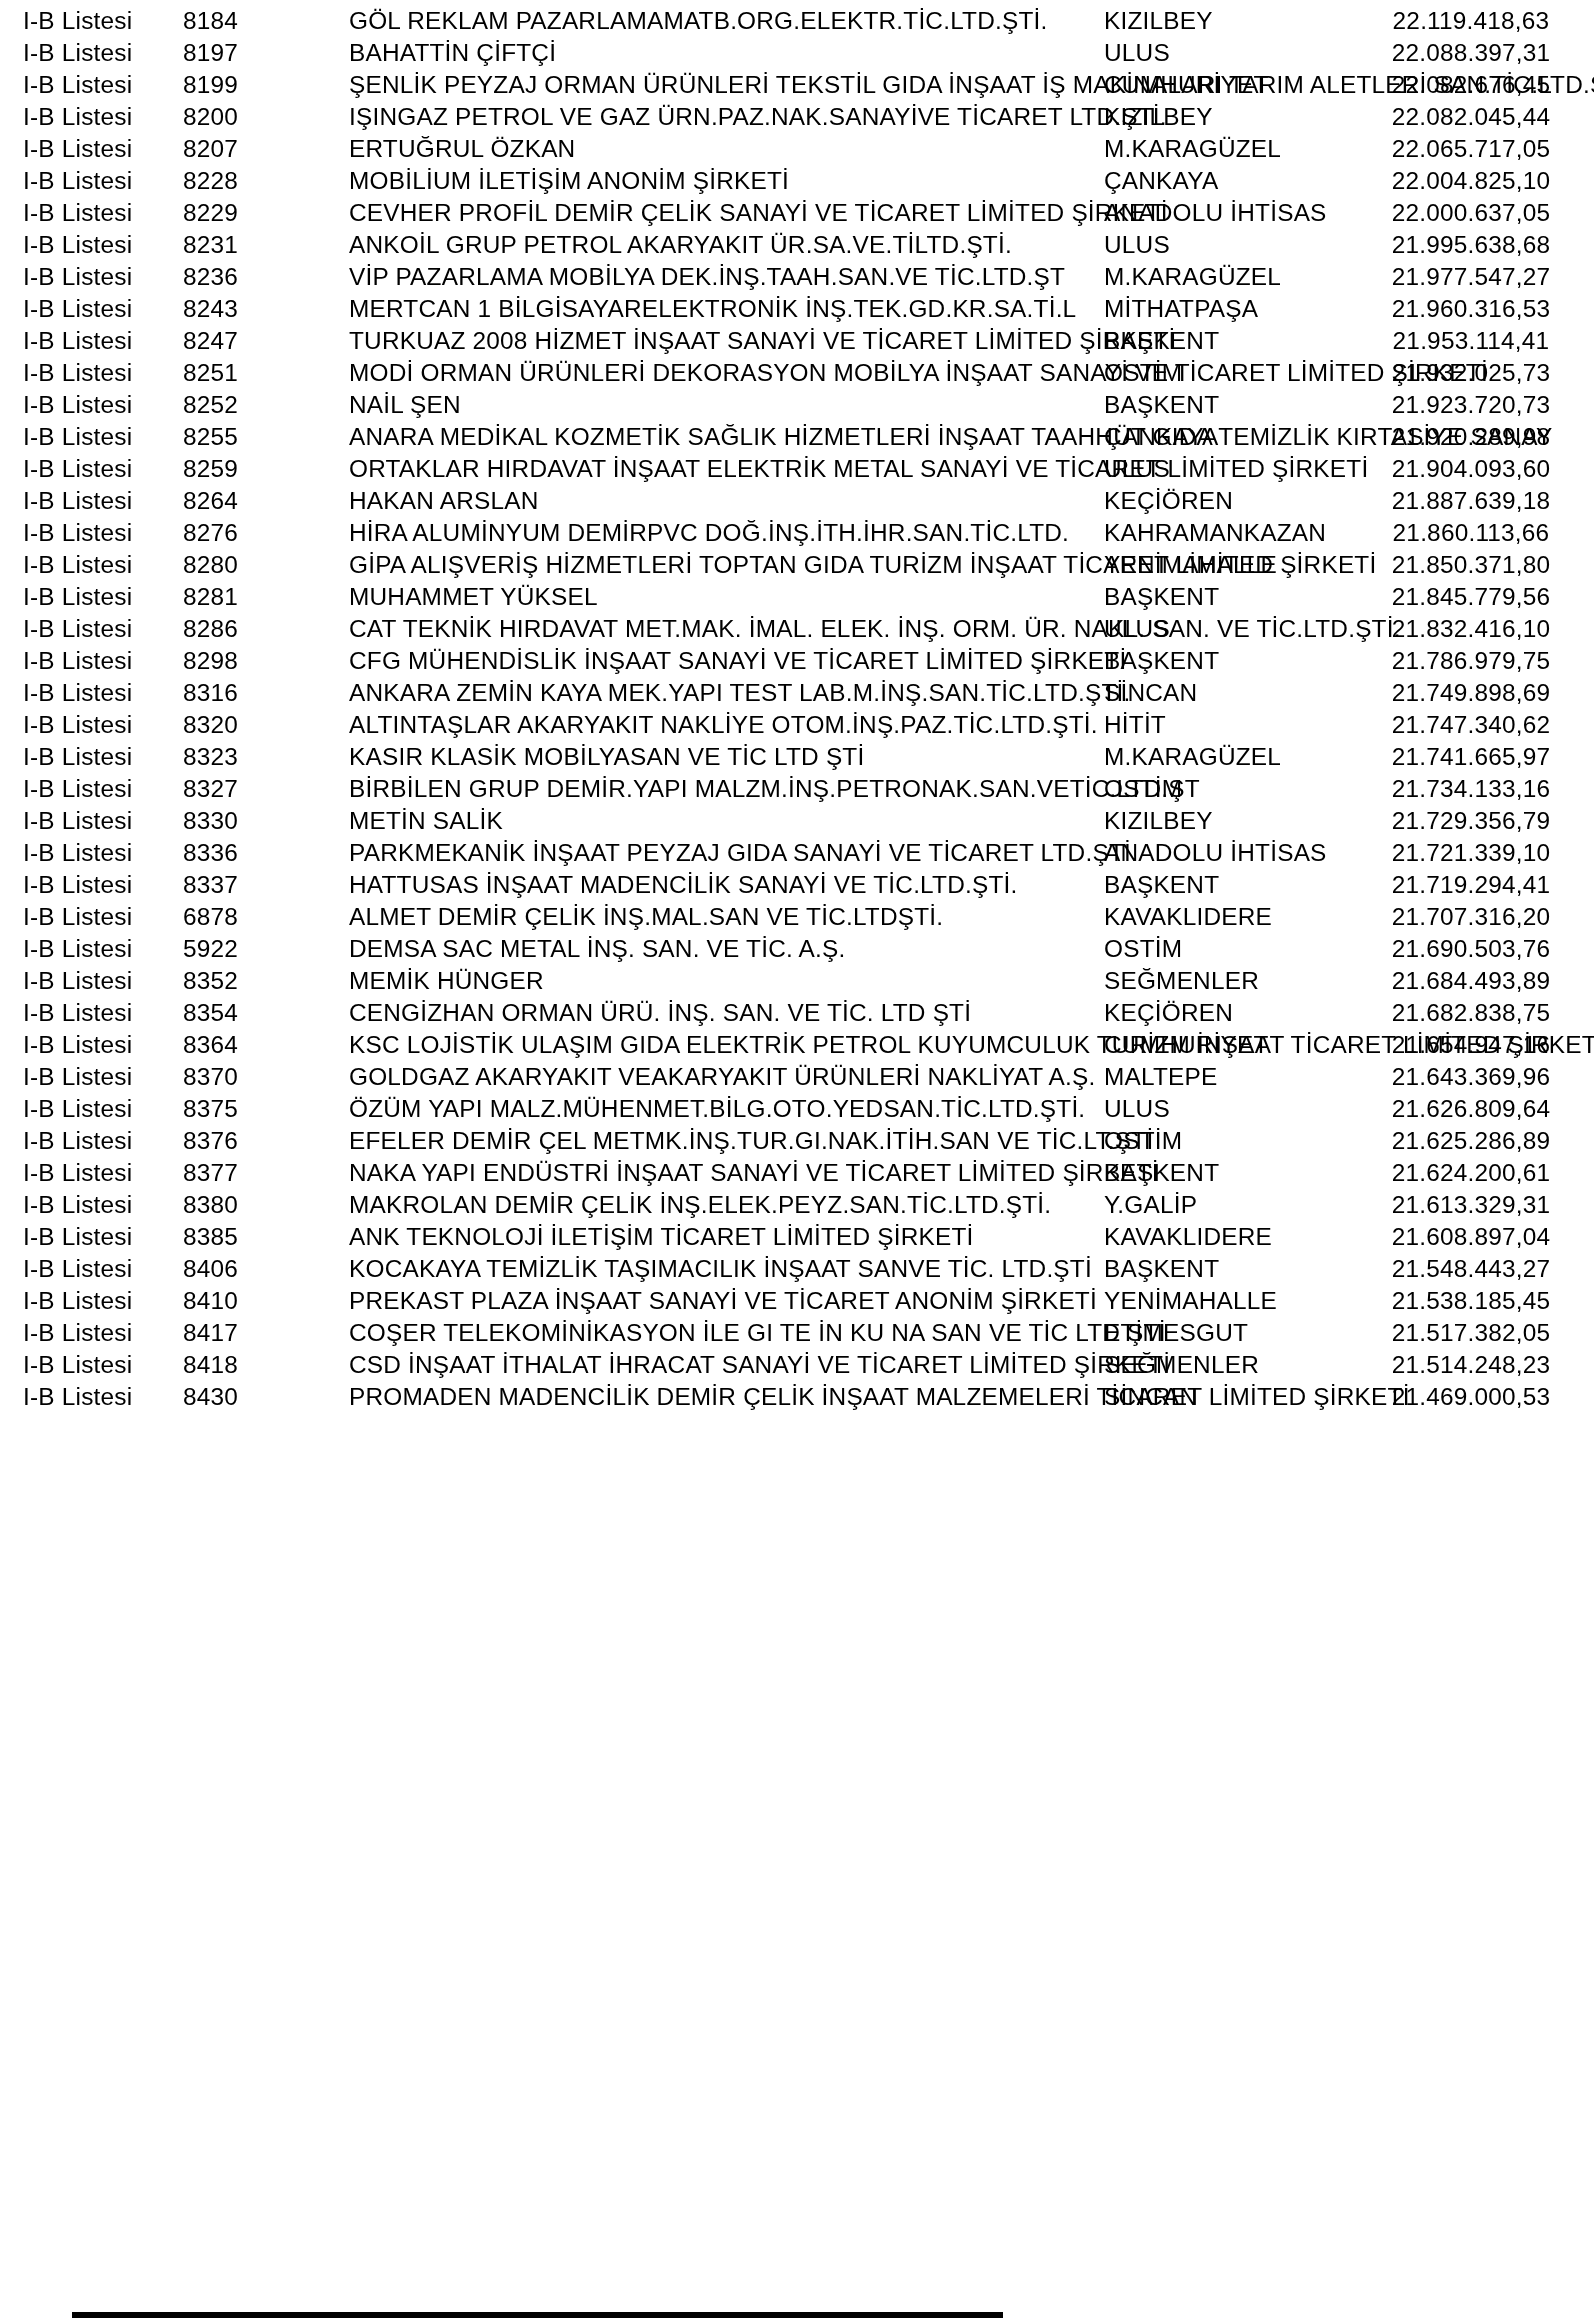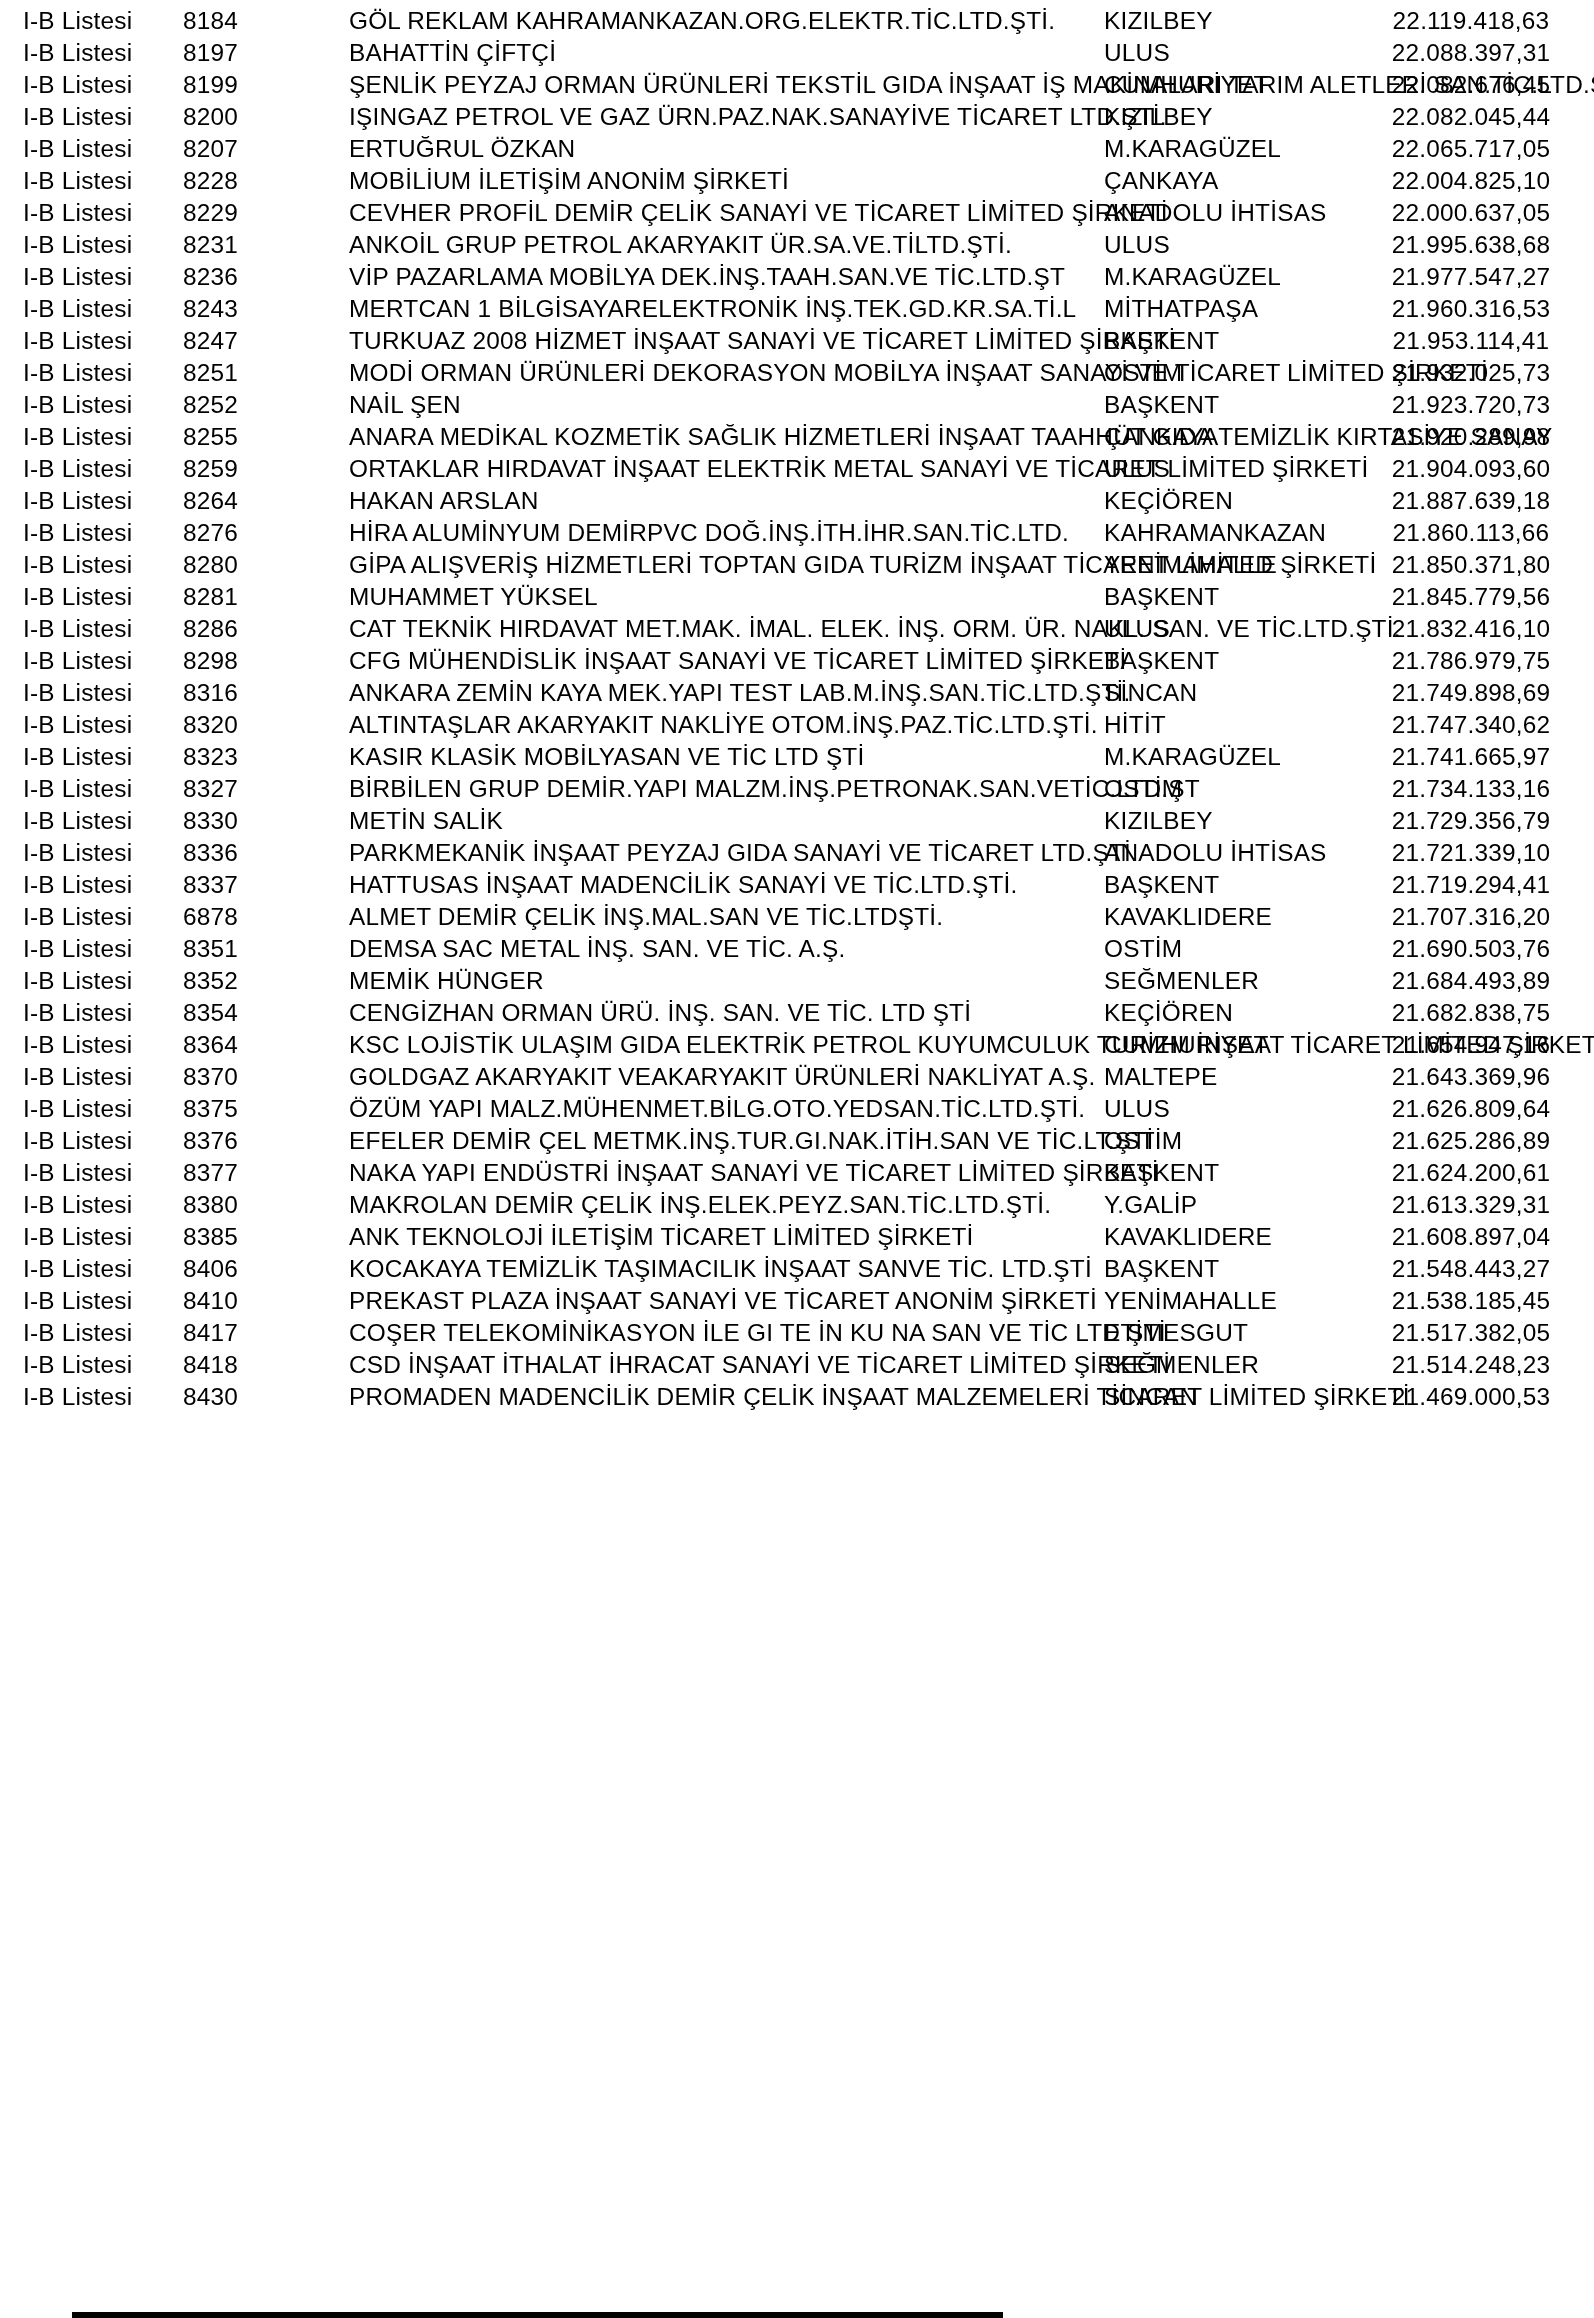--- a/index.html
+++ b/index.html
@@ -63,21 +63,21 @@
       <col class="c-no">
       <col class="c-name">
       <col class="c-district">
       <col class="c-amount">
     </colgroup>
     <tbody id="table-body">
   <tr>
     <td class="cell-list">I-B Listesi</td>
     <td class="cell-no">8184</td>
     <td class="cell-name">GÖL REKLAM
-KAHRAMANKAZAN.ORG.ELEKTR.TİC.LTD.ŞTİ.</td>
+PAZARLAMAMATB.ORG.ELEKTR.TİC.LTD.ŞTİ.</td>
     <td class="cell-district">KIZILBEY</td>
     <td class="cell-amount">22.119.418,63</td>
   </tr>
 
   <tr>
     <td class="cell-list">I-B Listesi</td>
     <td class="cell-no">8197</td>
     <td class="cell-name">BAHATTİN ÇİFTÇİ</td>
     <td class="cell-district">ULUS</td>
     <td class="cell-amount">22.088.397,31</td>
@@ -311,21 +311,21 @@
   <tr>
     <td class="cell-list">I-B Listesi</td>
     <td class="cell-no">6878</td>
     <td class="cell-name">ALMET DEMİR ÇELİK İNŞ.MAL.SAN VE TİC.LTDŞTİ.</td>
     <td class="cell-district">KAVAKLIDERE</td>
     <td class="cell-amount">21.707.316,20</td>
   </tr>
 
   <tr>
     <td class="cell-list">I-B Listesi</td>
-    <td class="cell-no">8351</td>
+    <td class="cell-no">5922</td>
     <td class="cell-name">DEMSA SAC METAL İNŞ. SAN. VE TİC. A.Ş.</td>
     <td class="cell-district">OSTİM</td>
     <td class="cell-amount">21.690.503,76</td>
   </tr>
 
   <tr>
     <td class="cell-list">I-B Listesi</td>
     <td class="cell-no">8352</td>
     <td class="cell-name">MEMİK HÜNGER</td>
     <td class="cell-district">SEĞMENLER</td>

